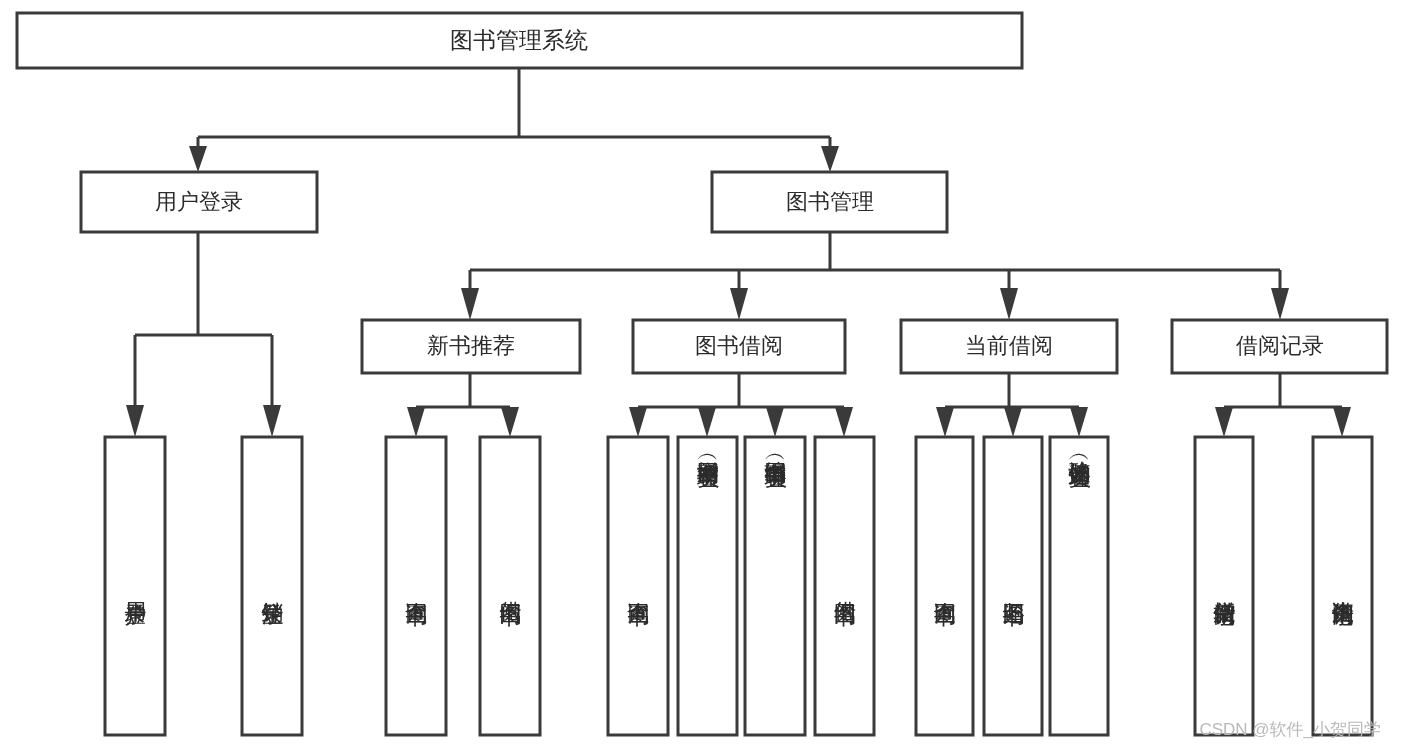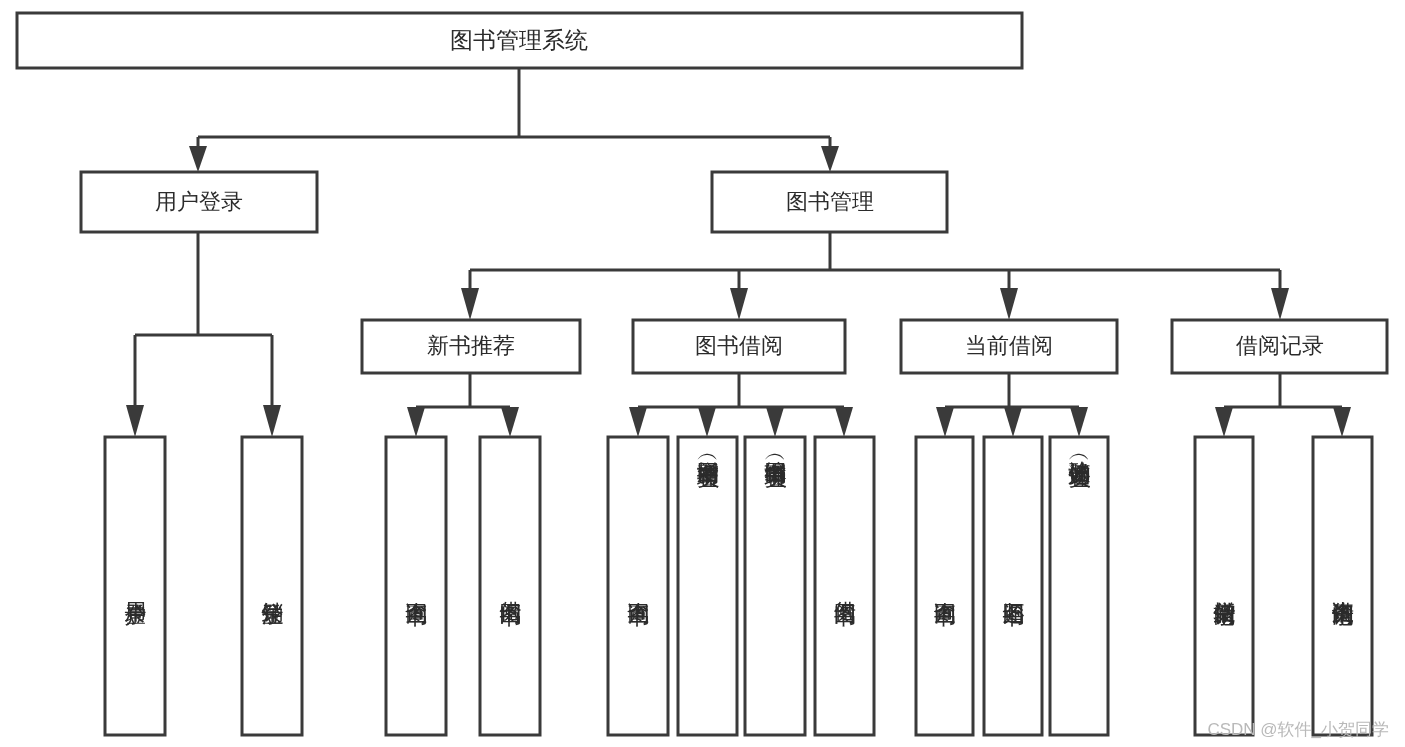--- a/index.html
+++ b/index.html
@@ -22,21 +22,21 @@
     position:absolute;
     font-family:"Liberation Sans","DejaVu Sans",sans-serif;
     color:#2b2b2b;font-size:22px;line-height:1.13;
     writing-mode:vertical-rl;text-orientation:upright;
     text-align:center;
     display:flex;align-items:center;justify-content:center;
     white-space:nowrap;letter-spacing:1px;
     pointer-events:none;
   }
   .watermark{
-    position:absolute;right:16px;bottom:6px;
+    position:absolute;right:24px;bottom:6px;
     font-family:"Liberation Sans","DejaVu Sans",sans-serif;
     font-size:17px;color:#b9b9b9;white-space:nowrap;
   }
 </style>
 </head>
 <body>
 
 <div id="diagram-root">
 
   <svg class="canvas" viewBox="0 0 1405 747">

